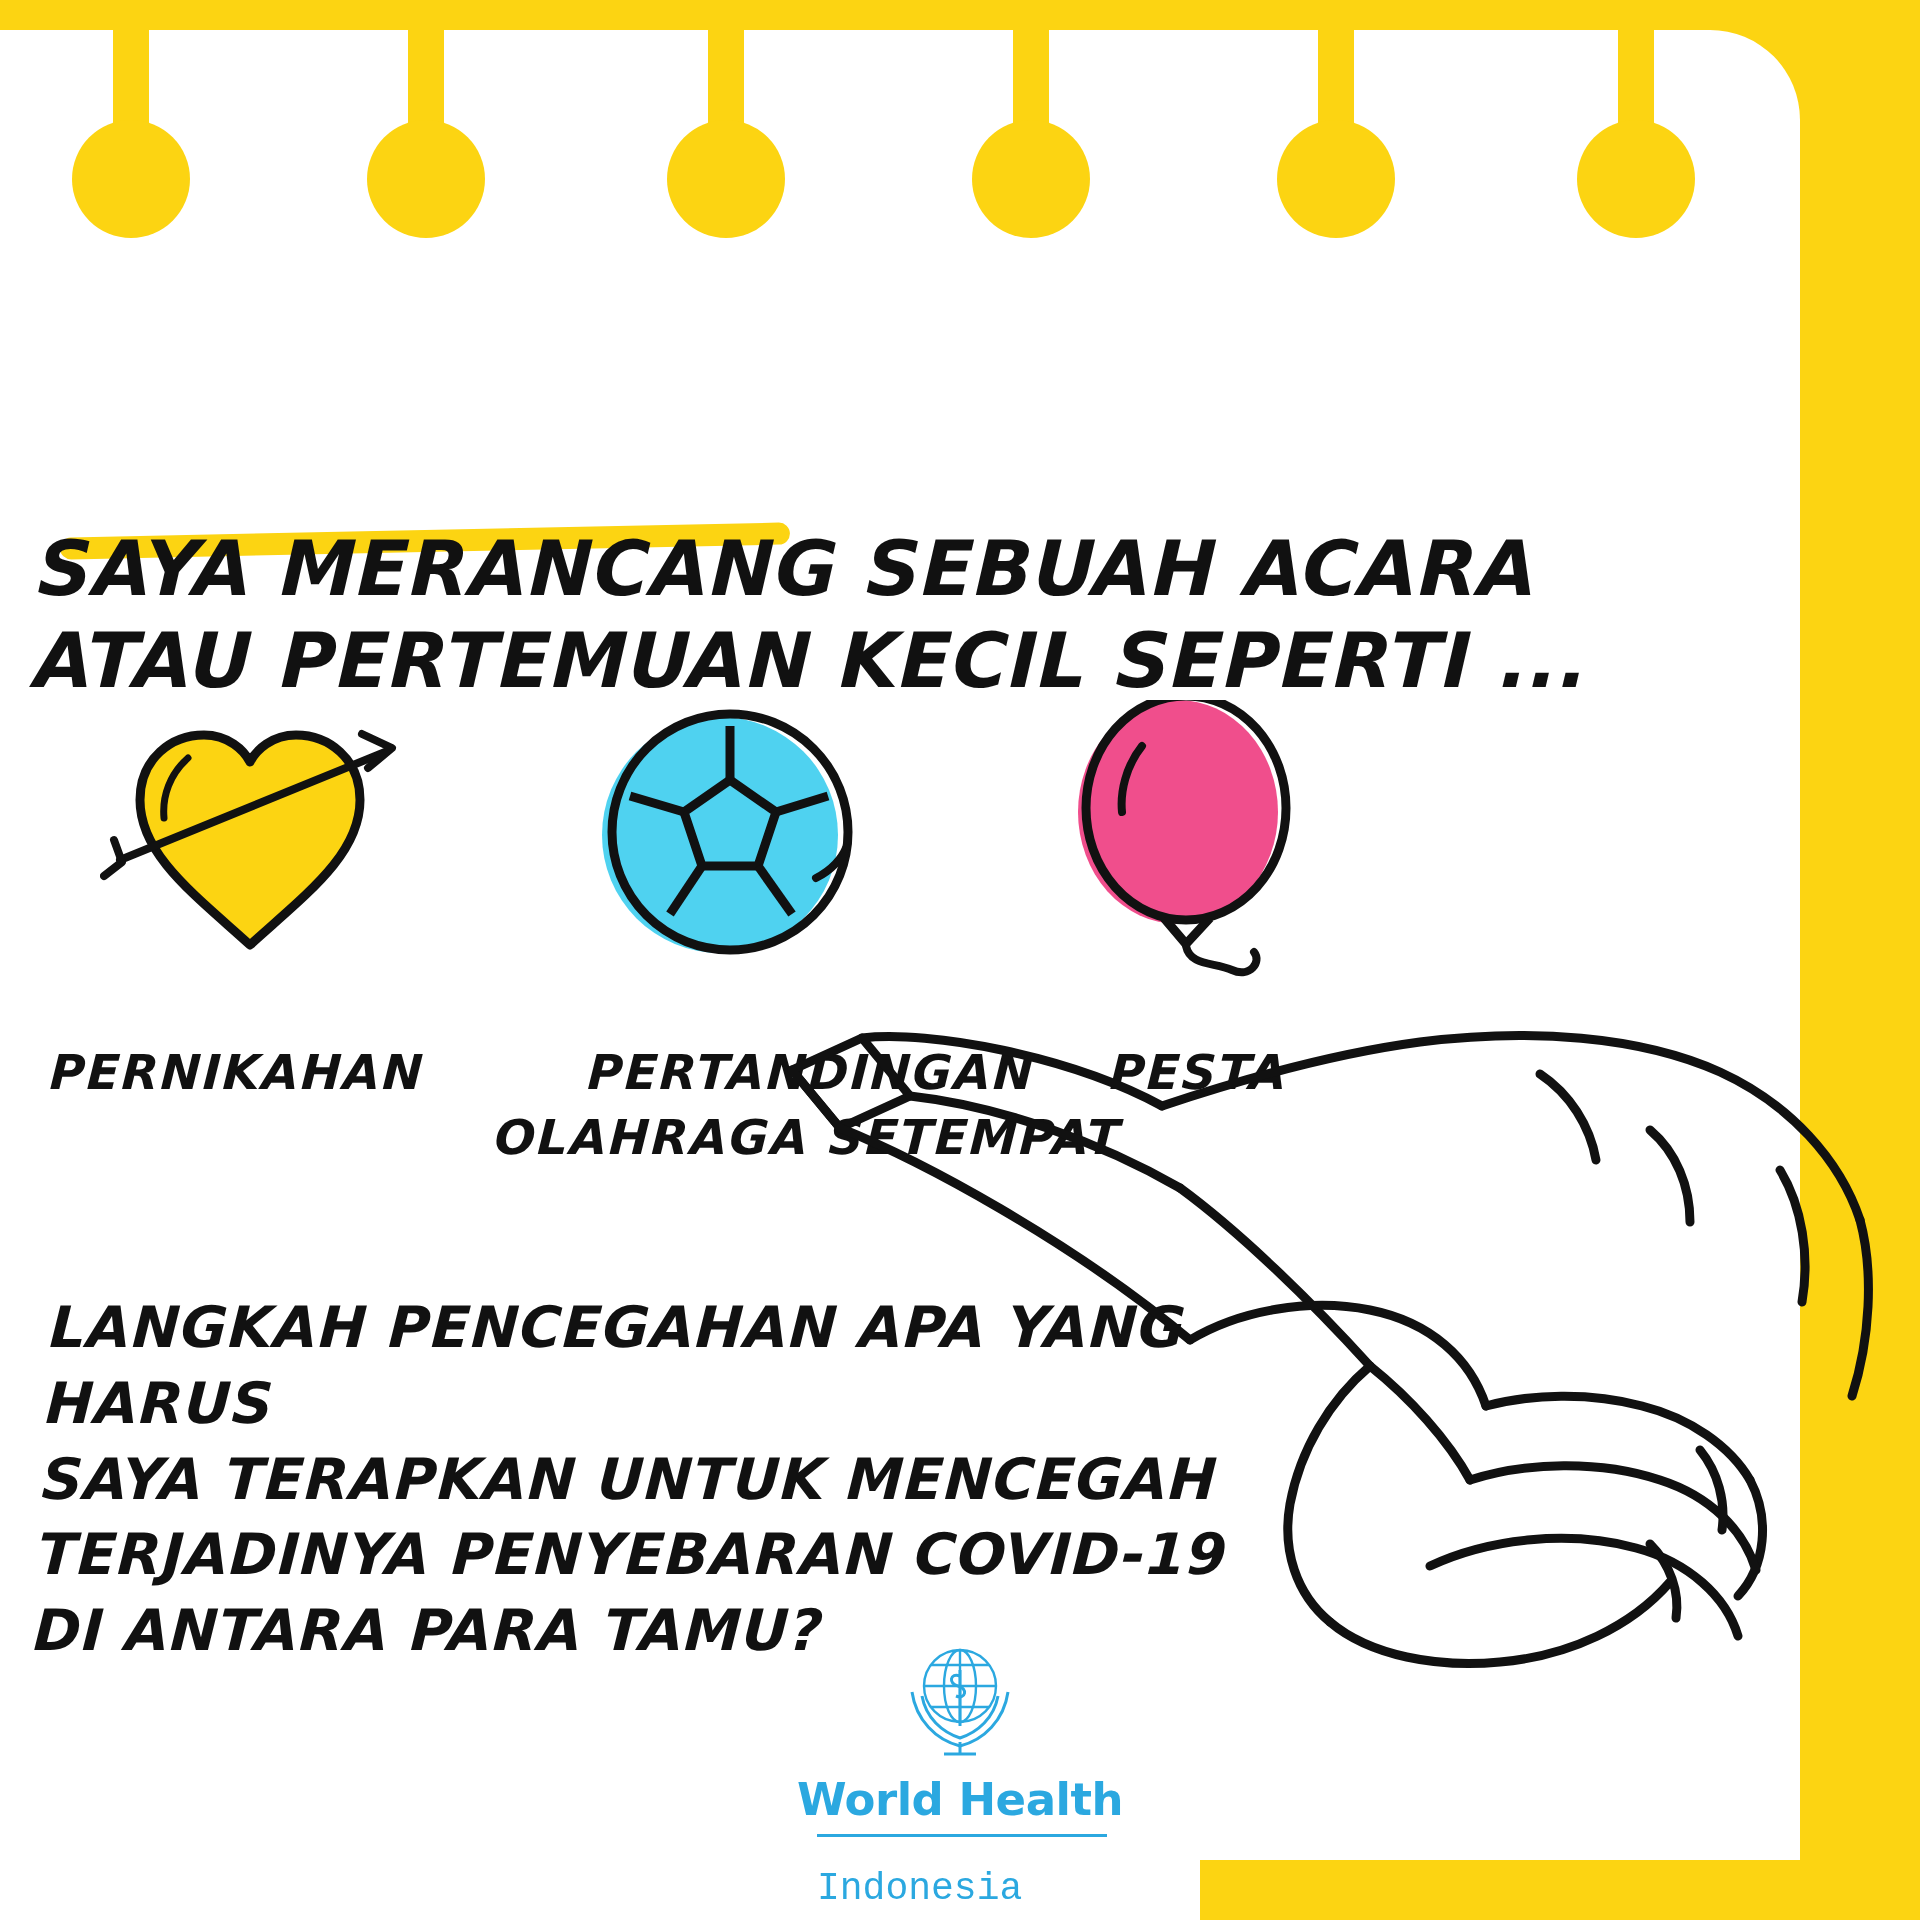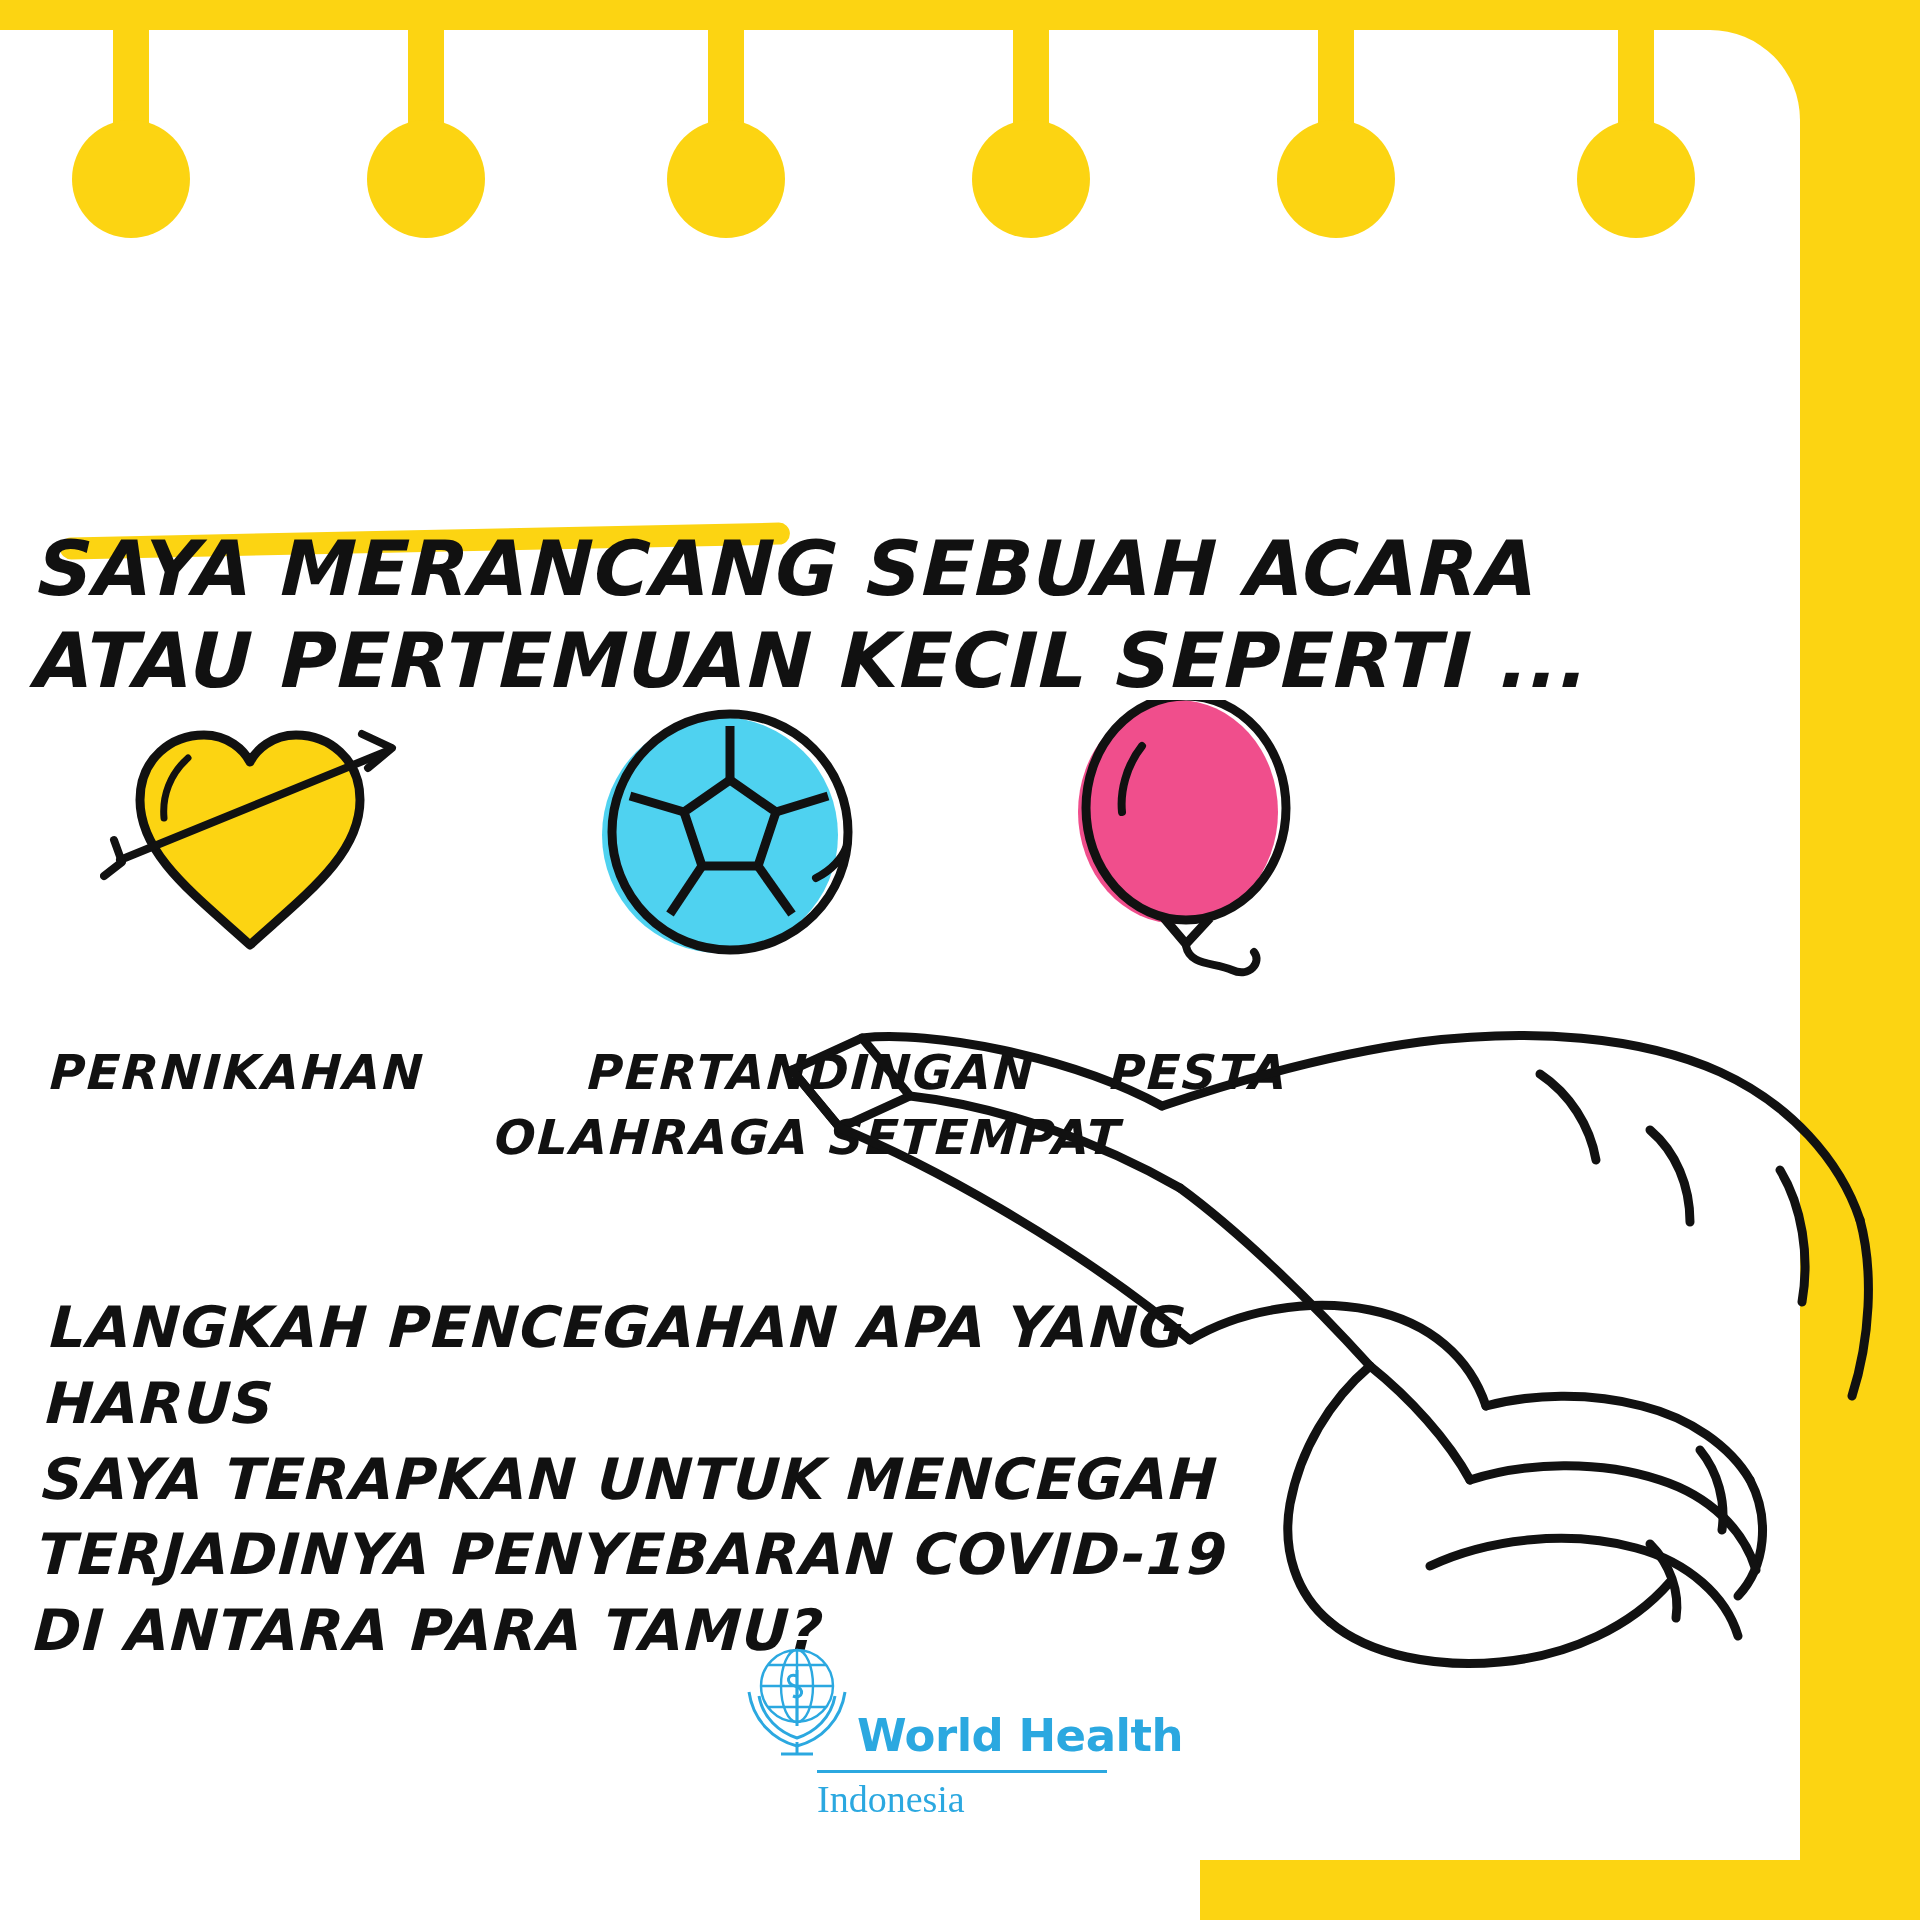--- a/index.html
+++ b/index.html
@@ -185,42 +185,44 @@
     transform: translateX(-50%);
     bottom: 40px;
     width: 470px;
     height: 250px;
     display: flex;
     flex-direction: column;
     align-items: center;
   }
   .who-main {
     display: flex;
-    align-items: flex-end;
+    flex-direction: column;
+    align-items: center;
+    gap: 16px;
   }
   .who-text {
     font-family: "DejaVu Sans", sans-serif;
     color: #2BA8E0;
     font-weight: bold;
     font-size: 45px;
     line-height: 1.07;
     letter-spacing: -0.5px;
   }
   .who-rule {
     width: 290px;
     height: 3px;
     background: #2BA8E0;
     margin-top: 10px;
     margin-left: 92px;
   }
   .who-country {
-    font-family: Liberation Serif, serif;
+    font-family: Liberation Mono, monospace;
     color: #2BA8E0;
     font-size: 38px;
-    margin-top: 4px;
+    margin-top: 30px;
     margin-left: 92px;
     align-self: flex-start;
   }
 </style>
 </head>
 <body>
 
 <div id="poster">
 
   <div class="yellow-page"></div>

